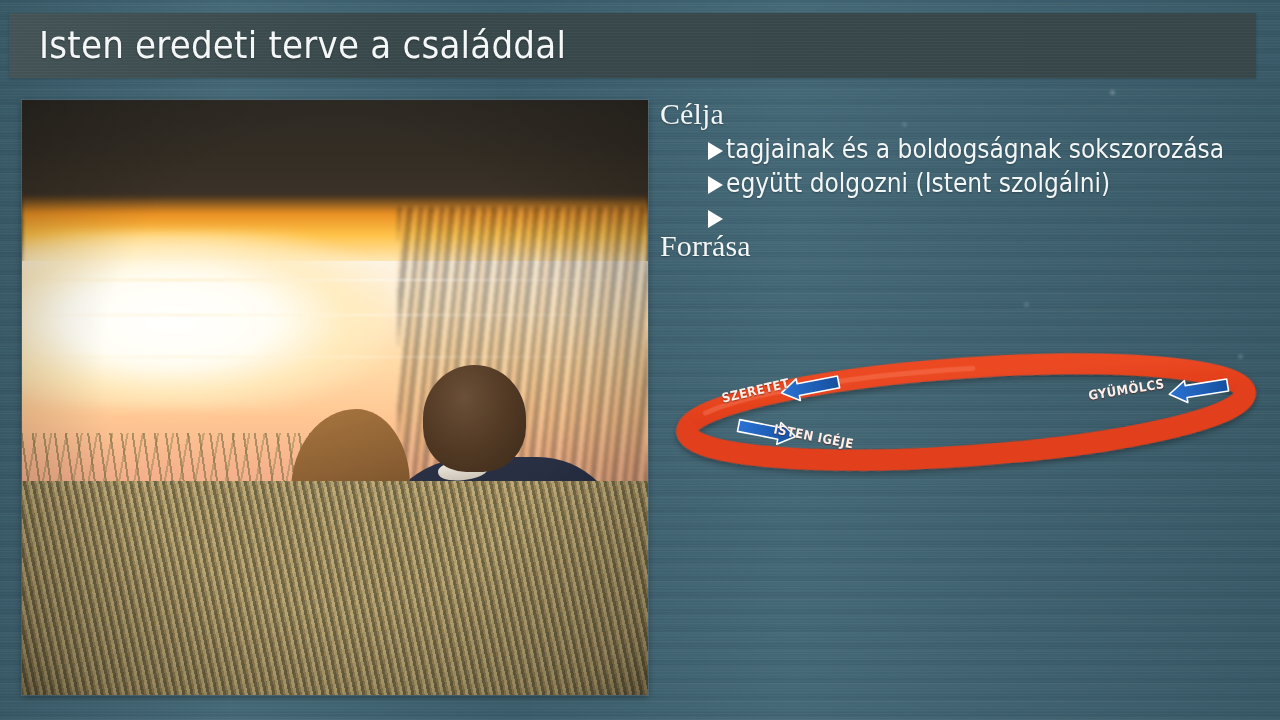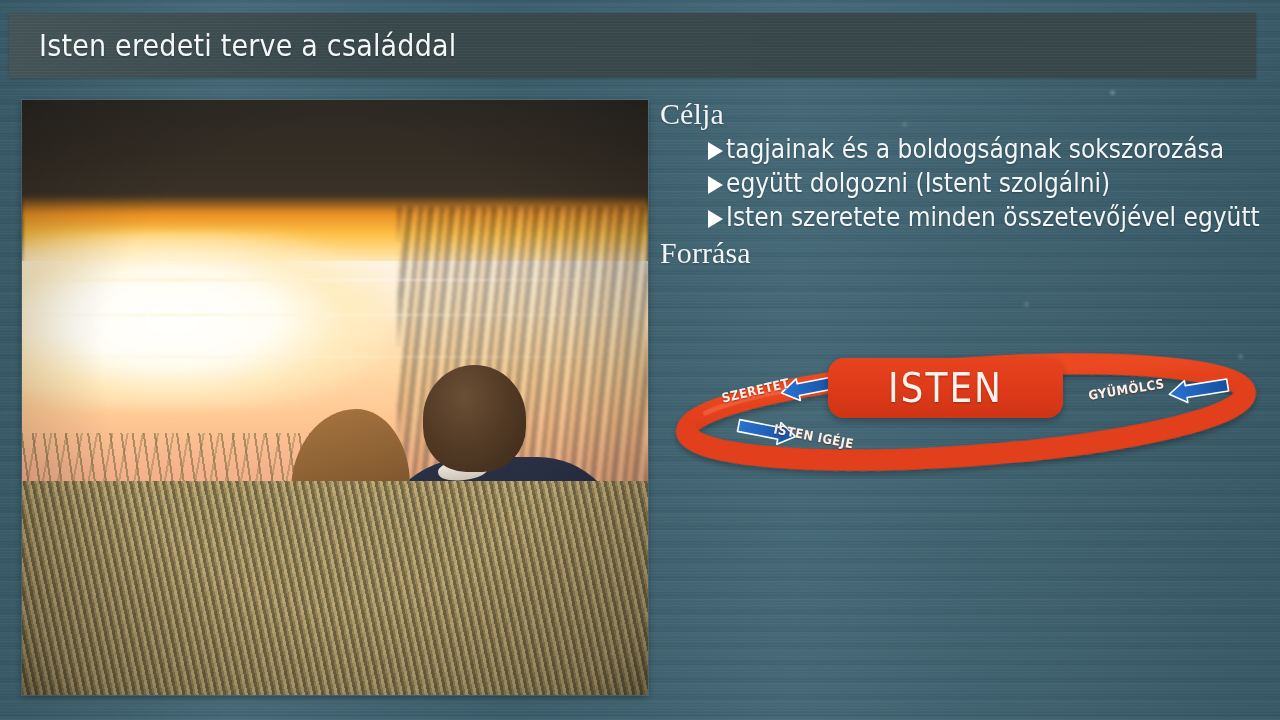--- a/index.html
+++ b/index.html
@@ -40,21 +40,21 @@
     background:
       linear-gradient(90deg, rgba(255,255,255,.045) 0%, rgba(0,0,0,.05) 30%, rgba(0,0,0,.07) 100%),
       repeating-linear-gradient(0deg,
          rgba(255,255,255,.022) 0px, rgba(255,255,255,.022) 1px,
          rgba(0,0,0,.025) 1px, rgba(0,0,0,.025) 3px),
       #3c4d50;
     box-shadow:0 1px 3px rgba(0,0,0,.18);
   }
   #title-text {
     position:absolute; left:30px; top:50%; transform:translateY(-52%);
-    color:#f4f7f7; font-size:30px; font-weight:400; letter-spacing:.2px;
+    color:#f4f7f7; font-size:38px; font-weight:400; letter-spacing:.2px;
     white-space:nowrap;
     font-family:"DejaVu Sans Condensed","Liberation Sans", sans-serif;
     font-stretch:condensed;
     text-shadow:0 1px 2px rgba(0,0,0,.35);
     text-align:center;
   }
 
   
   #photo-frame {
     position:absolute; left:22px; top:100px; width:626px; height:595px;
@@ -304,21 +304,20 @@
     </div>
 
     <div class="bullet">
       <span class="tri"></span>
       <span>együtt dolgozni (Istent szolgálni)</span>
     </div>
 
 
     <div class="bullet">
       <span class="tri"></span>
-      <span>Isten szeretete minden összetevőjével együtt</span>
     </div>
 
     <div class="heading">Forrása</div>
   </div>
 
   <div id="ring-diagram">
 
     <svg viewBox="0 0 580 120" width="580" height="120">
       <defs>
         <linearGradient id="ringgrad" x1="0" y1="0" x2="0" y2="1">
@@ -358,18 +357,15 @@
 
       <g transform="rotate(-9 520 40)">
         <path d="M 552 34 L 552 46 L 510 46 L 510 51 L 493 40 L 510 29 L 510 34 Z" fill="url(#arrgrad)" stroke="#ffffff" stroke-width="1.6" stroke-linejoin="round"></path>
       </g>
     </svg>
 
     <div class="ring-label" id="label-szeretet">SZERETET</div>
     <div class="ring-label" id="label-igeje">ISTEN IGÉJE</div>
     <div class="ring-label" id="label-gyumolcs">GYÜMÖLCS</div>
 
-    <div id="isten-box">
-      <span id="isten-text">ISTEN</span>
-    </div>
   </div>
 
 </div>
 
 </body></html>

